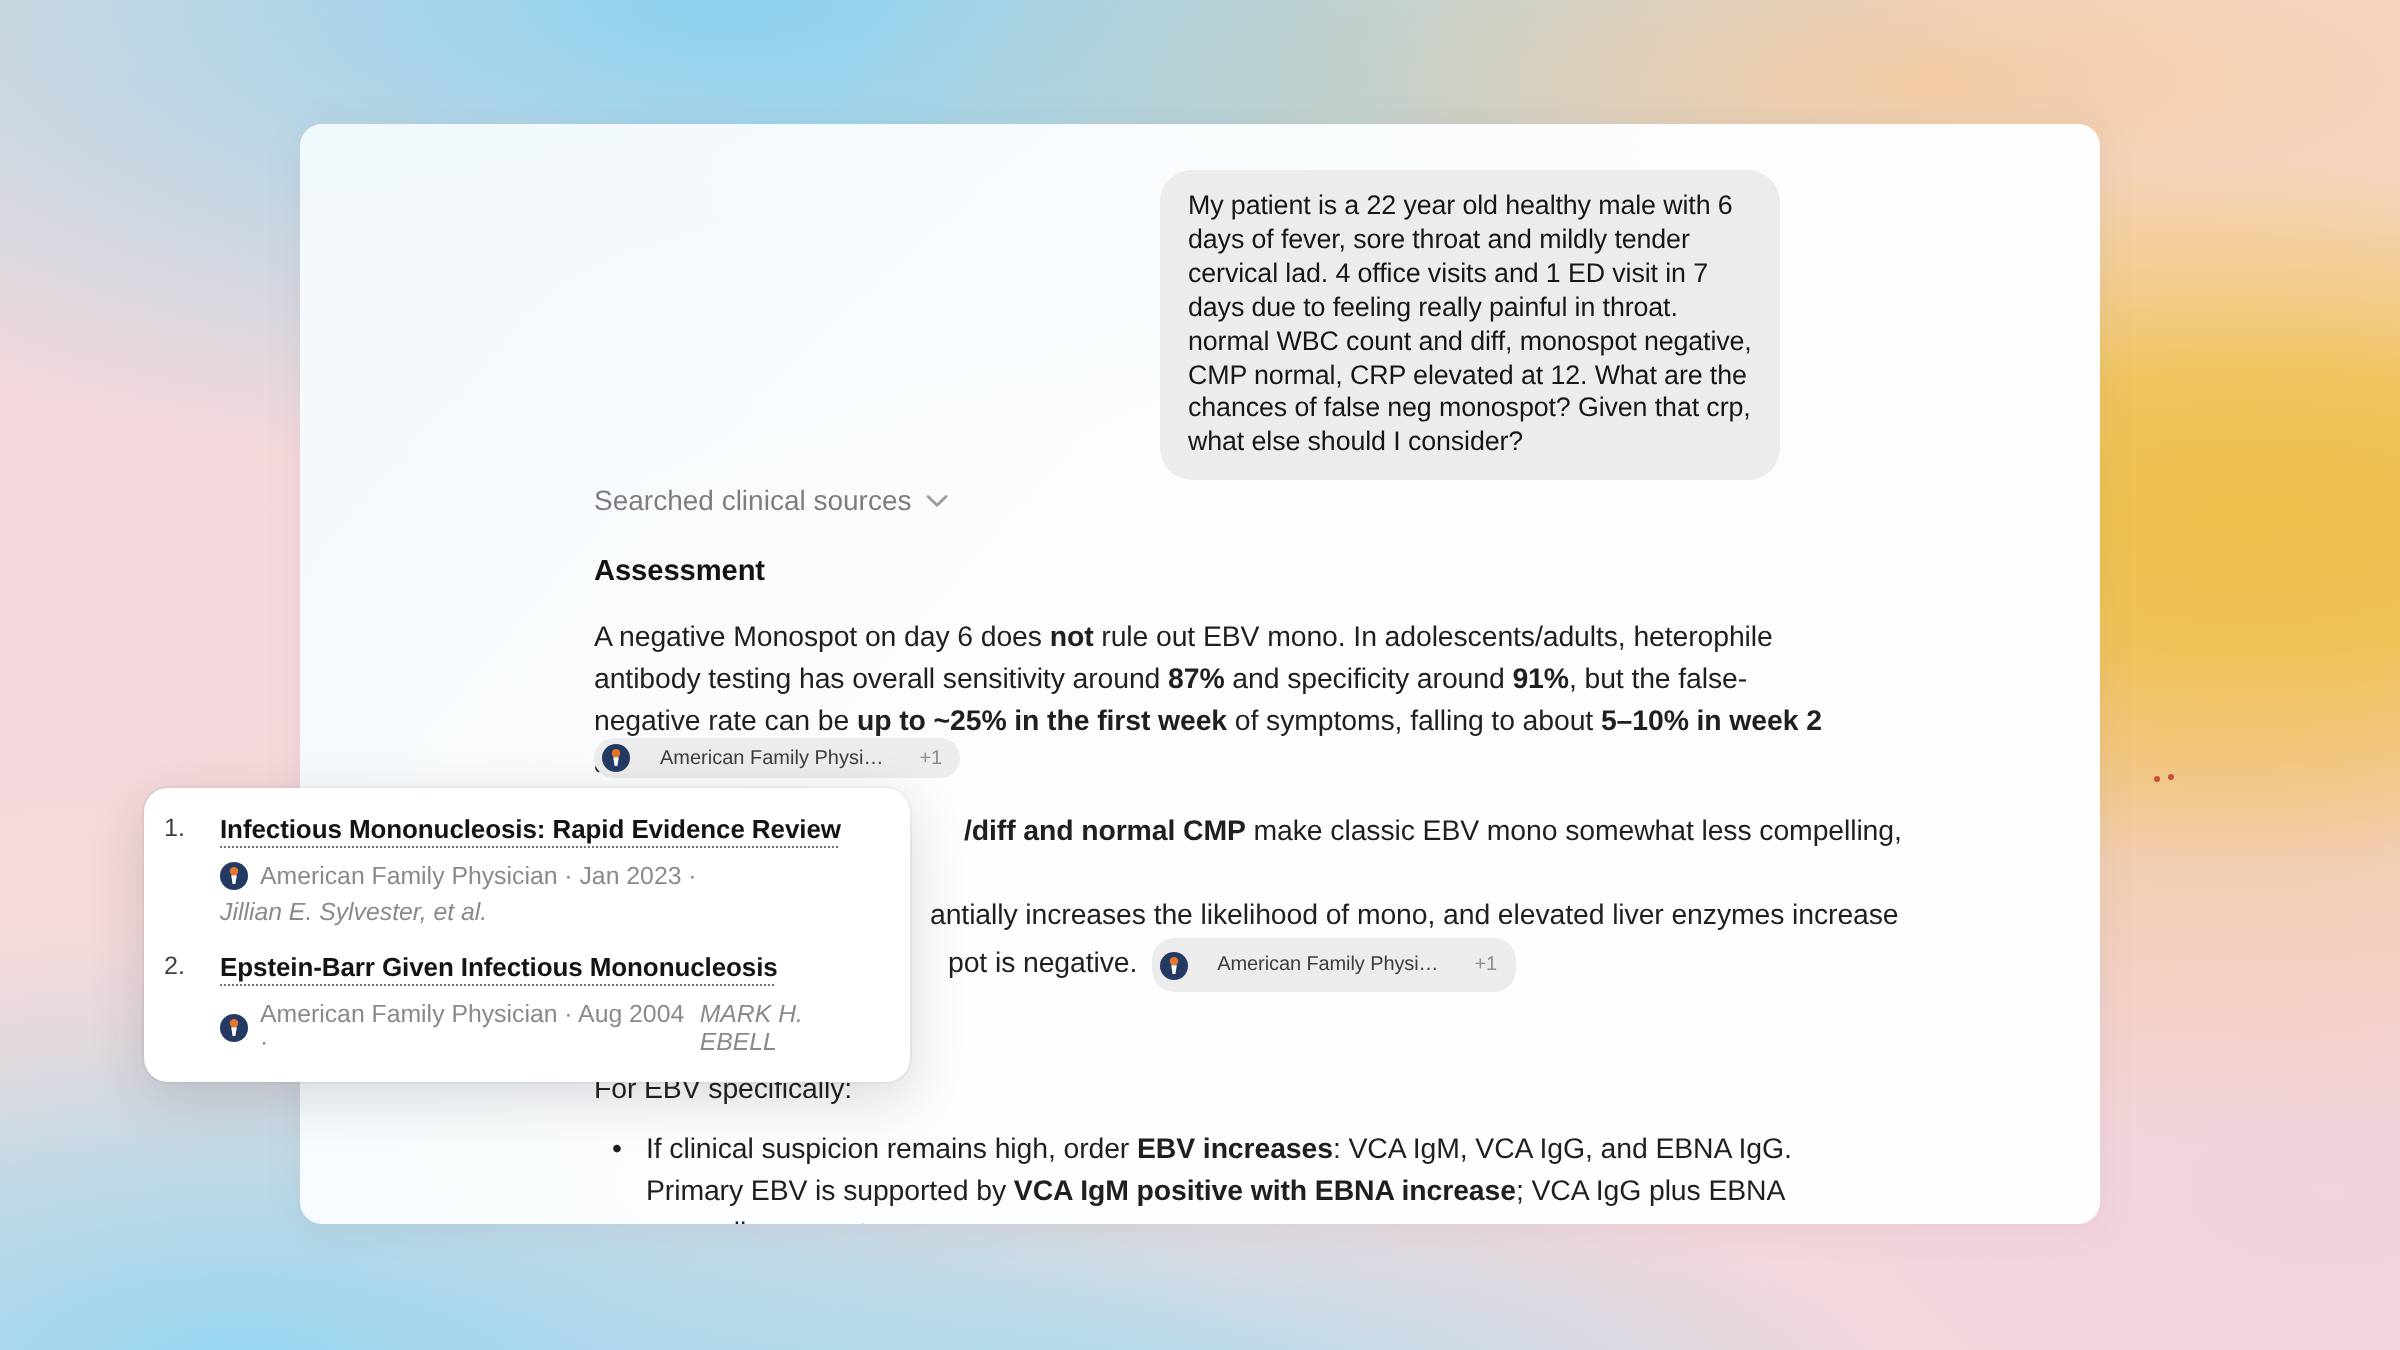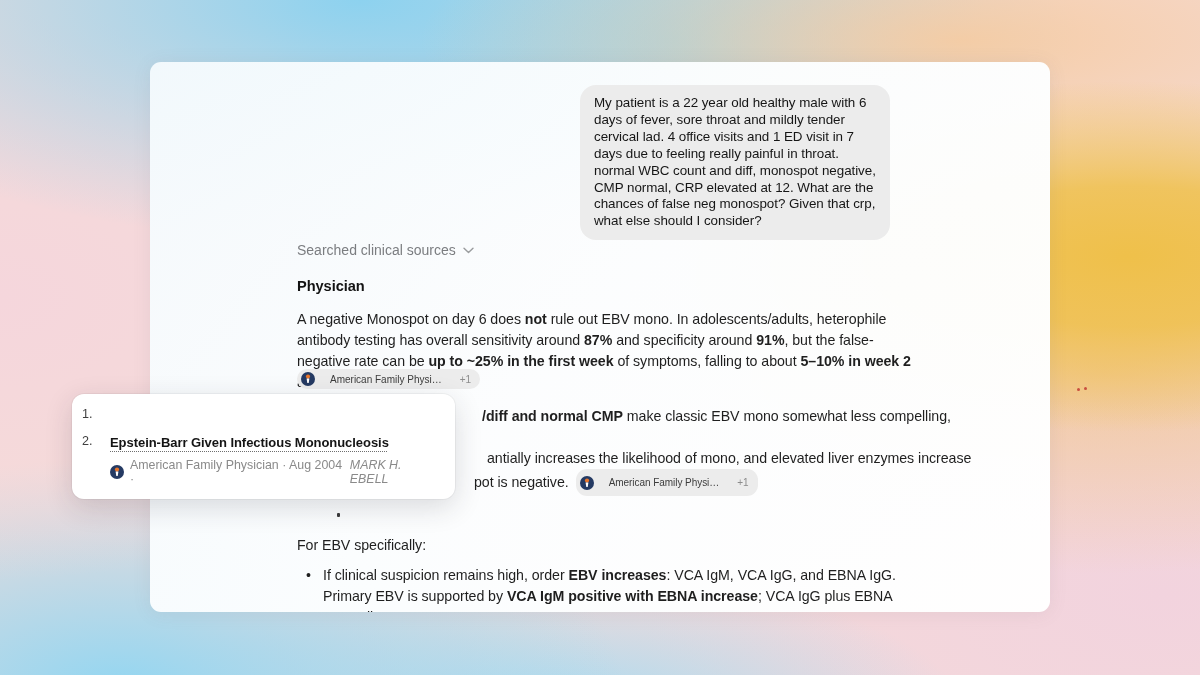--- a/index.html
+++ b/index.html
@@ -52,21 +52,21 @@
     background:#ececec;border-radius:11px;padding:3px 9px 3px 4px;
     font-size:10px;color:#3c3c3c;cursor:pointer;white-space:nowrap;
   }
   .chip .plus{color:#8c8c8c;margin-left:3px;}
   .logo{width:14px;height:14px;flex:0 0 auto;display:block;}
   
   .frags{position:absolute;left:147px;top:344px;width:620px;height:84px;}
   .fragline{position:absolute;white-space:nowrap;margin-left:24px;}
   .fl0{left:161px;top:0;}
   .fl1{left:159px;top:21px;}
-  .fl2{left:166px;top:42px;}
+  .fl2{left:144px;top:42px;}
   .fl3{left:153px;top:63px;display:flex;align-items:center;gap:7px;}
   .hidden-dot{position:absolute;left:187px;top:451px;width:3px;height:4px;background:#3a3a3a;border-radius:1px;}
   .ebv{position:absolute;left:147px;top:473px;}
   .bullets{position:absolute;left:147px;top:503px;width:618px;}
   .li{position:relative;padding-left:26px;}
   .li .bullet{position:absolute;left:9px;top:0;}
   
   .popover{
     position:absolute;left:72px;top:394px;width:383px;z-index:3;
     background:#ffffff;border-radius:12px;
@@ -103,21 +103,21 @@
       <span>My patient is a 22 year old healthy male with 6 days of fever, sore throat and mildly tender cervical lad. 4 office visits and 1 ED visit in 7 days due to feeling really painful in throat. normal WBC count and diff, monospot negative, CMP normal, CRP elevated at 12. What are the chances of false neg monospot? Given that crp, what else should I consider?</span>
     </div>
 
     <div class="sources">
       <span>Searched clinical sources</span>
       <svg class="chev" width="11" height="7" viewBox="0 0 11 7">
           <path d="M1 1.2 L5.5 5.6 L10 1.2" fill="none" stroke="#9a9c9e" stroke-width="1.4" stroke-linecap="round" stroke-linejoin="round"></path>
         </svg>
     </div>
 
-    <div class="heading">Physician</div>
+    <div class="heading">Assessment</div>
 
     <div class="para para1"><span>A negative Monospot on day 6 does </span><span style="font-weight: 700;">not</span><span> rule out EBV mono. In adolescents/adults, heterophile antibody testing has overall sensitivity around </span><span style="font-weight: 700;">87%</span><span> and specificity around </span><span style="font-weight: 700;">91%</span><span>, but the false-negative rate can be </span><span style="font-weight: 700;">up to ~25% in the first week</span><span> of symptoms, falling to about </span><span style="font-weight: 700;">5–10% in week 2</span><span> and </span><span style="font-weight: 700;">~5% in week 3</span><span>.</span></div>
 
     <div class="chiprow1">
       <span class="chip">
         <svg class="logo" viewBox="0 0 14 14">
           <circle cx="7" cy="7" r="7" fill="#253a63"></circle>
           <circle cx="7" cy="4.6" r="2.1" fill="#e8762c"></circle>
           <path d="M5.6 6.6 h2.8 l-0.7 4.4 h-1.4 z" fill="#ffffff"></path>
         </svg>
@@ -152,20 +152,32 @@
         <span class="bullet">•</span>
         <span><span>If clinical suspicion remains high, order </span><span style="font-weight: 700;">EBV increases</span><span>: VCA IgM, VCA IgG, and EBNA IgG. Primary EBV is supported by </span><span style="font-weight: 700;">VCA IgM positive with EBNA increase</span><span>; VCA IgG plus EBNA generally suggests</span></span>
       </div>
     </div>
 
   </div>
 
   <div class="popover">
     <div class="pop-item">
       <div class="pop-num">1.</div>
+      <div>
+        <span class="pop-title">Infectious Mononucleosis: Rapid Evidence Review</span>
+        <div class="pop-meta">
+          <svg class="logo" viewBox="0 0 14 14" width="14" height="14">
+            <circle cx="7" cy="7" r="7" fill="#253a63"></circle>
+            <circle cx="7" cy="4.6" r="2.1" fill="#e8762c"></circle>
+            <path d="M5.6 6.6 h2.8 l-0.7 4.4 h-1.4 z" fill="#ffffff"></path>
+          </svg>
+          <span>American Family Physician · Jan 2023 ·</span>
+        </div>
+        <div class="pop-authors">Jillian E. Sylvester, et al.</div>
+      </div>
     </div>
     <div class="pop-item">
       <div class="pop-num">2.</div>
       <div>
         <span class="pop-title">Epstein-Barr Given Infectious Mononucleosis</span>
         <div class="pop-meta">
           <svg class="logo" viewBox="0 0 14 14" width="14" height="14">
             <circle cx="7" cy="7" r="7" fill="#253a63"></circle>
             <circle cx="7" cy="4.6" r="2.1" fill="#e8762c"></circle>
             <path d="M5.6 6.6 h2.8 l-0.7 4.4 h-1.4 z" fill="#ffffff"></path>

